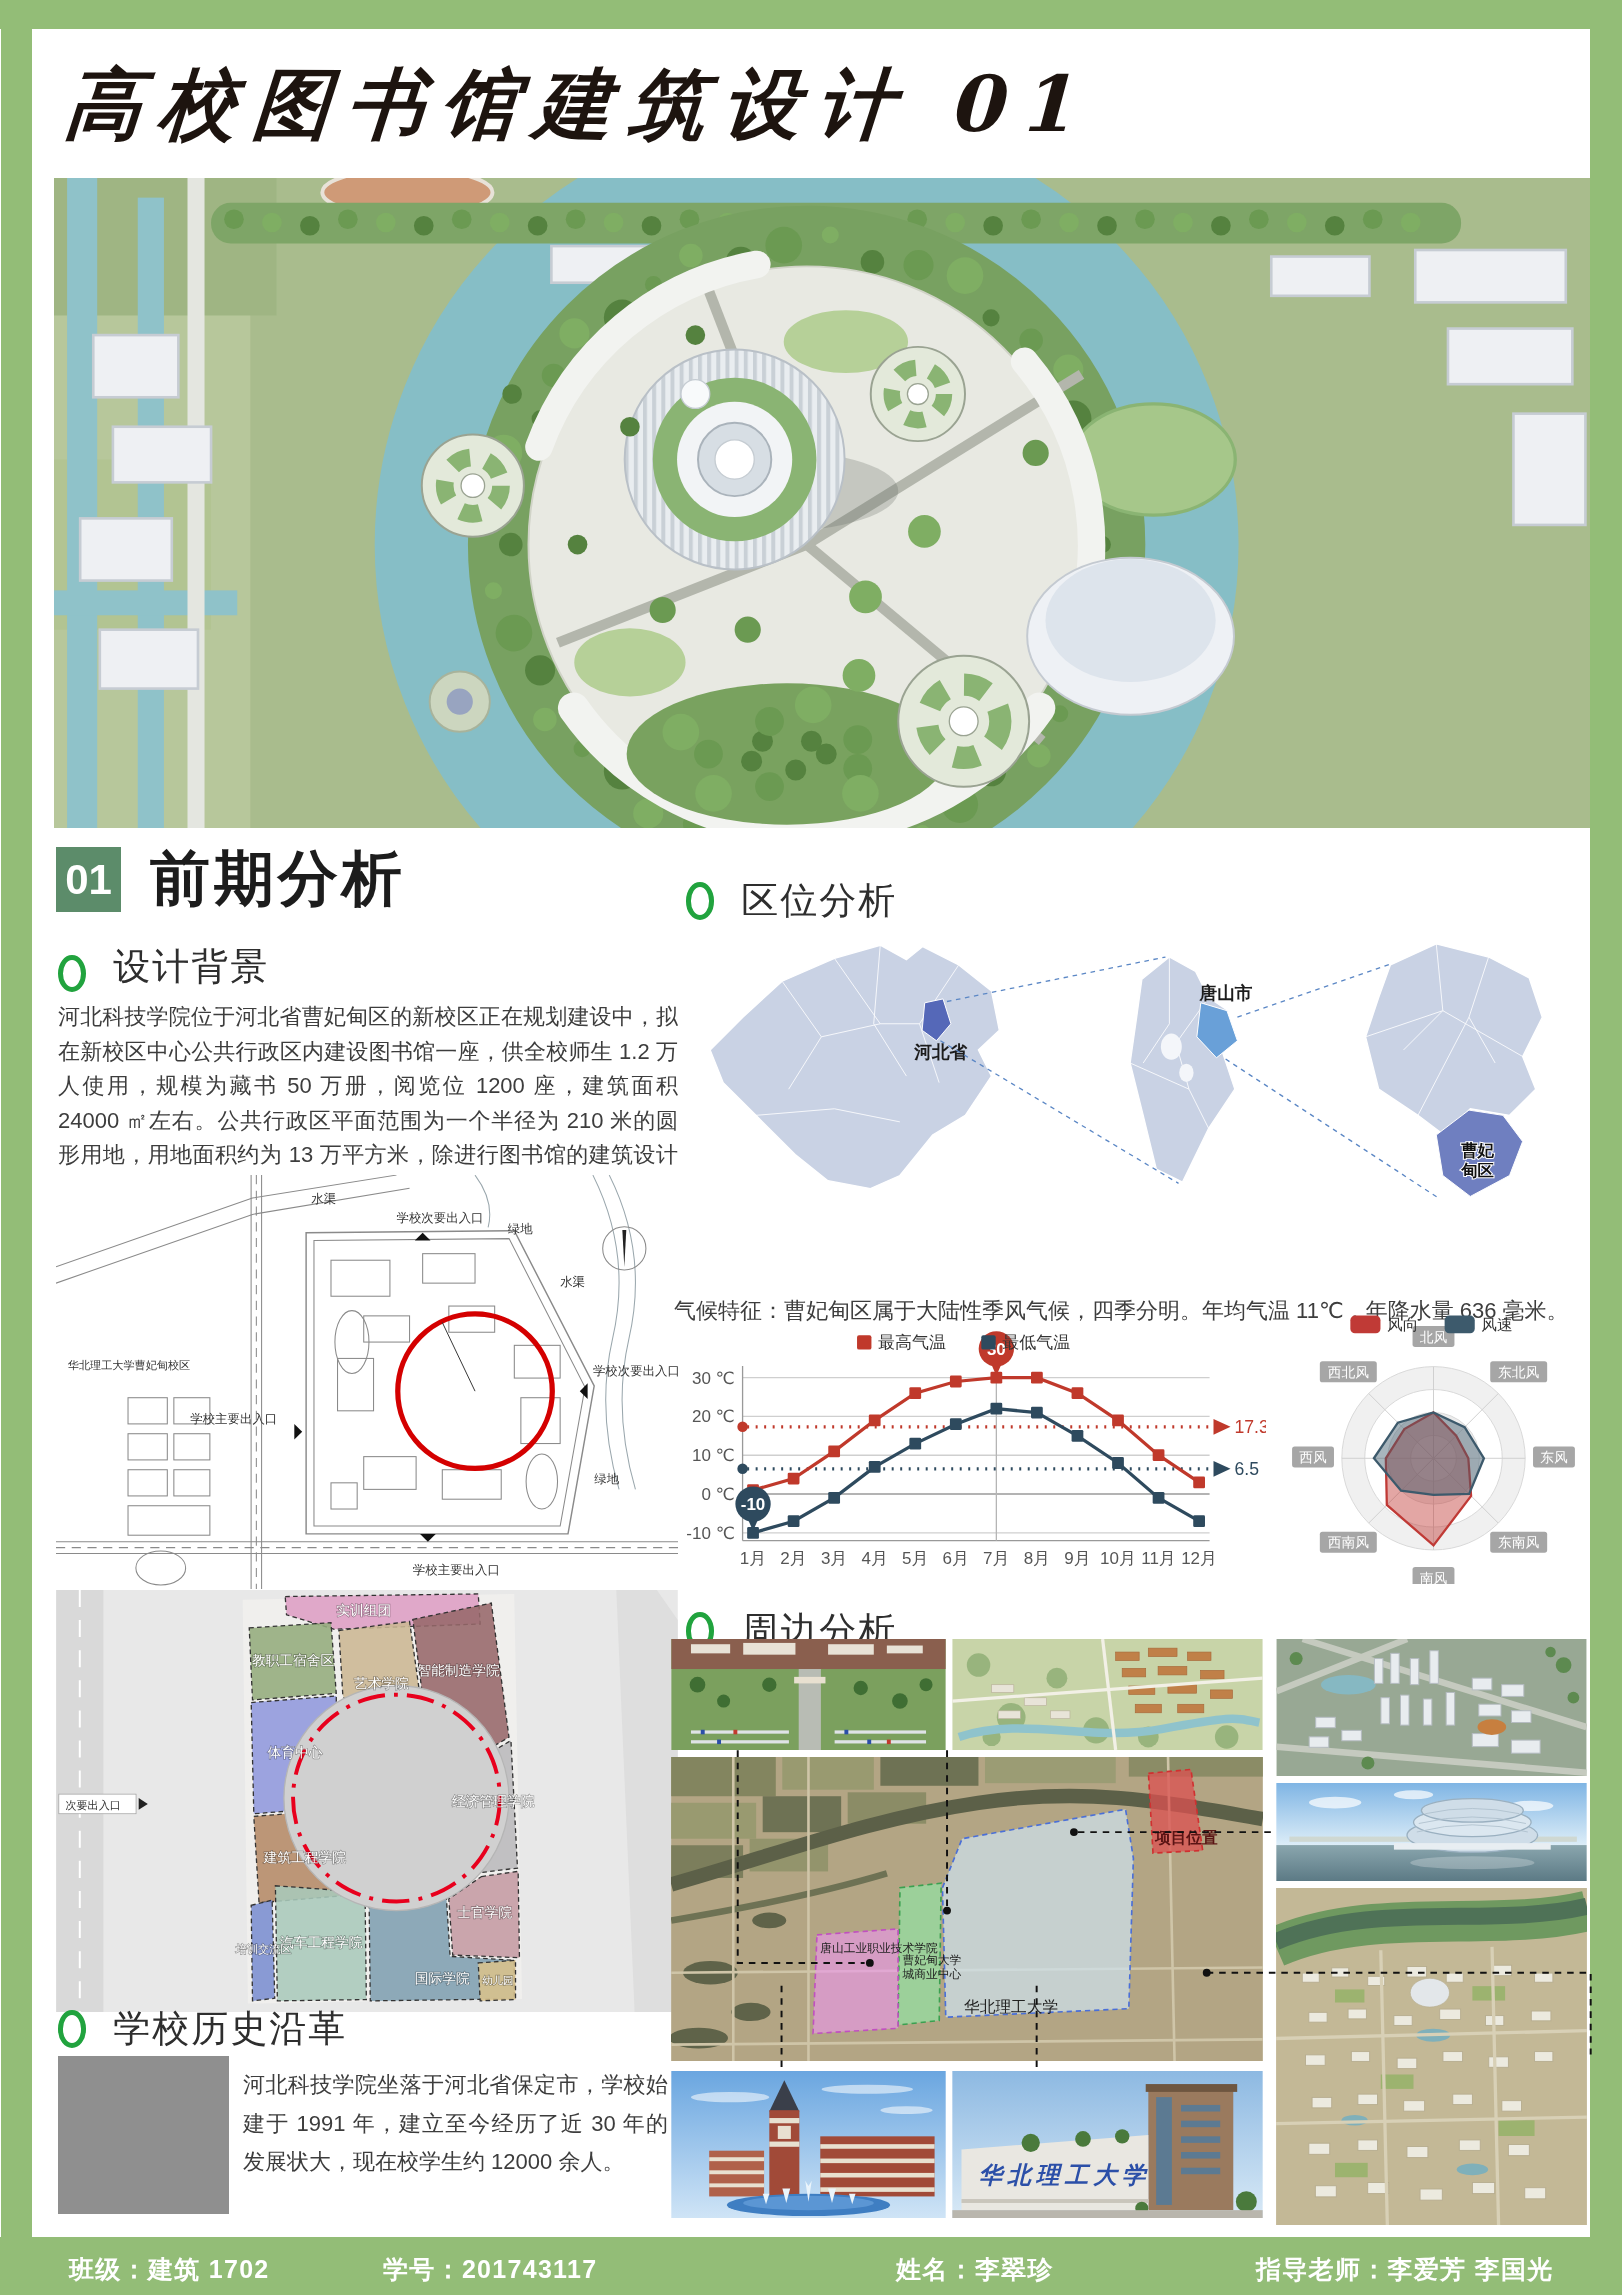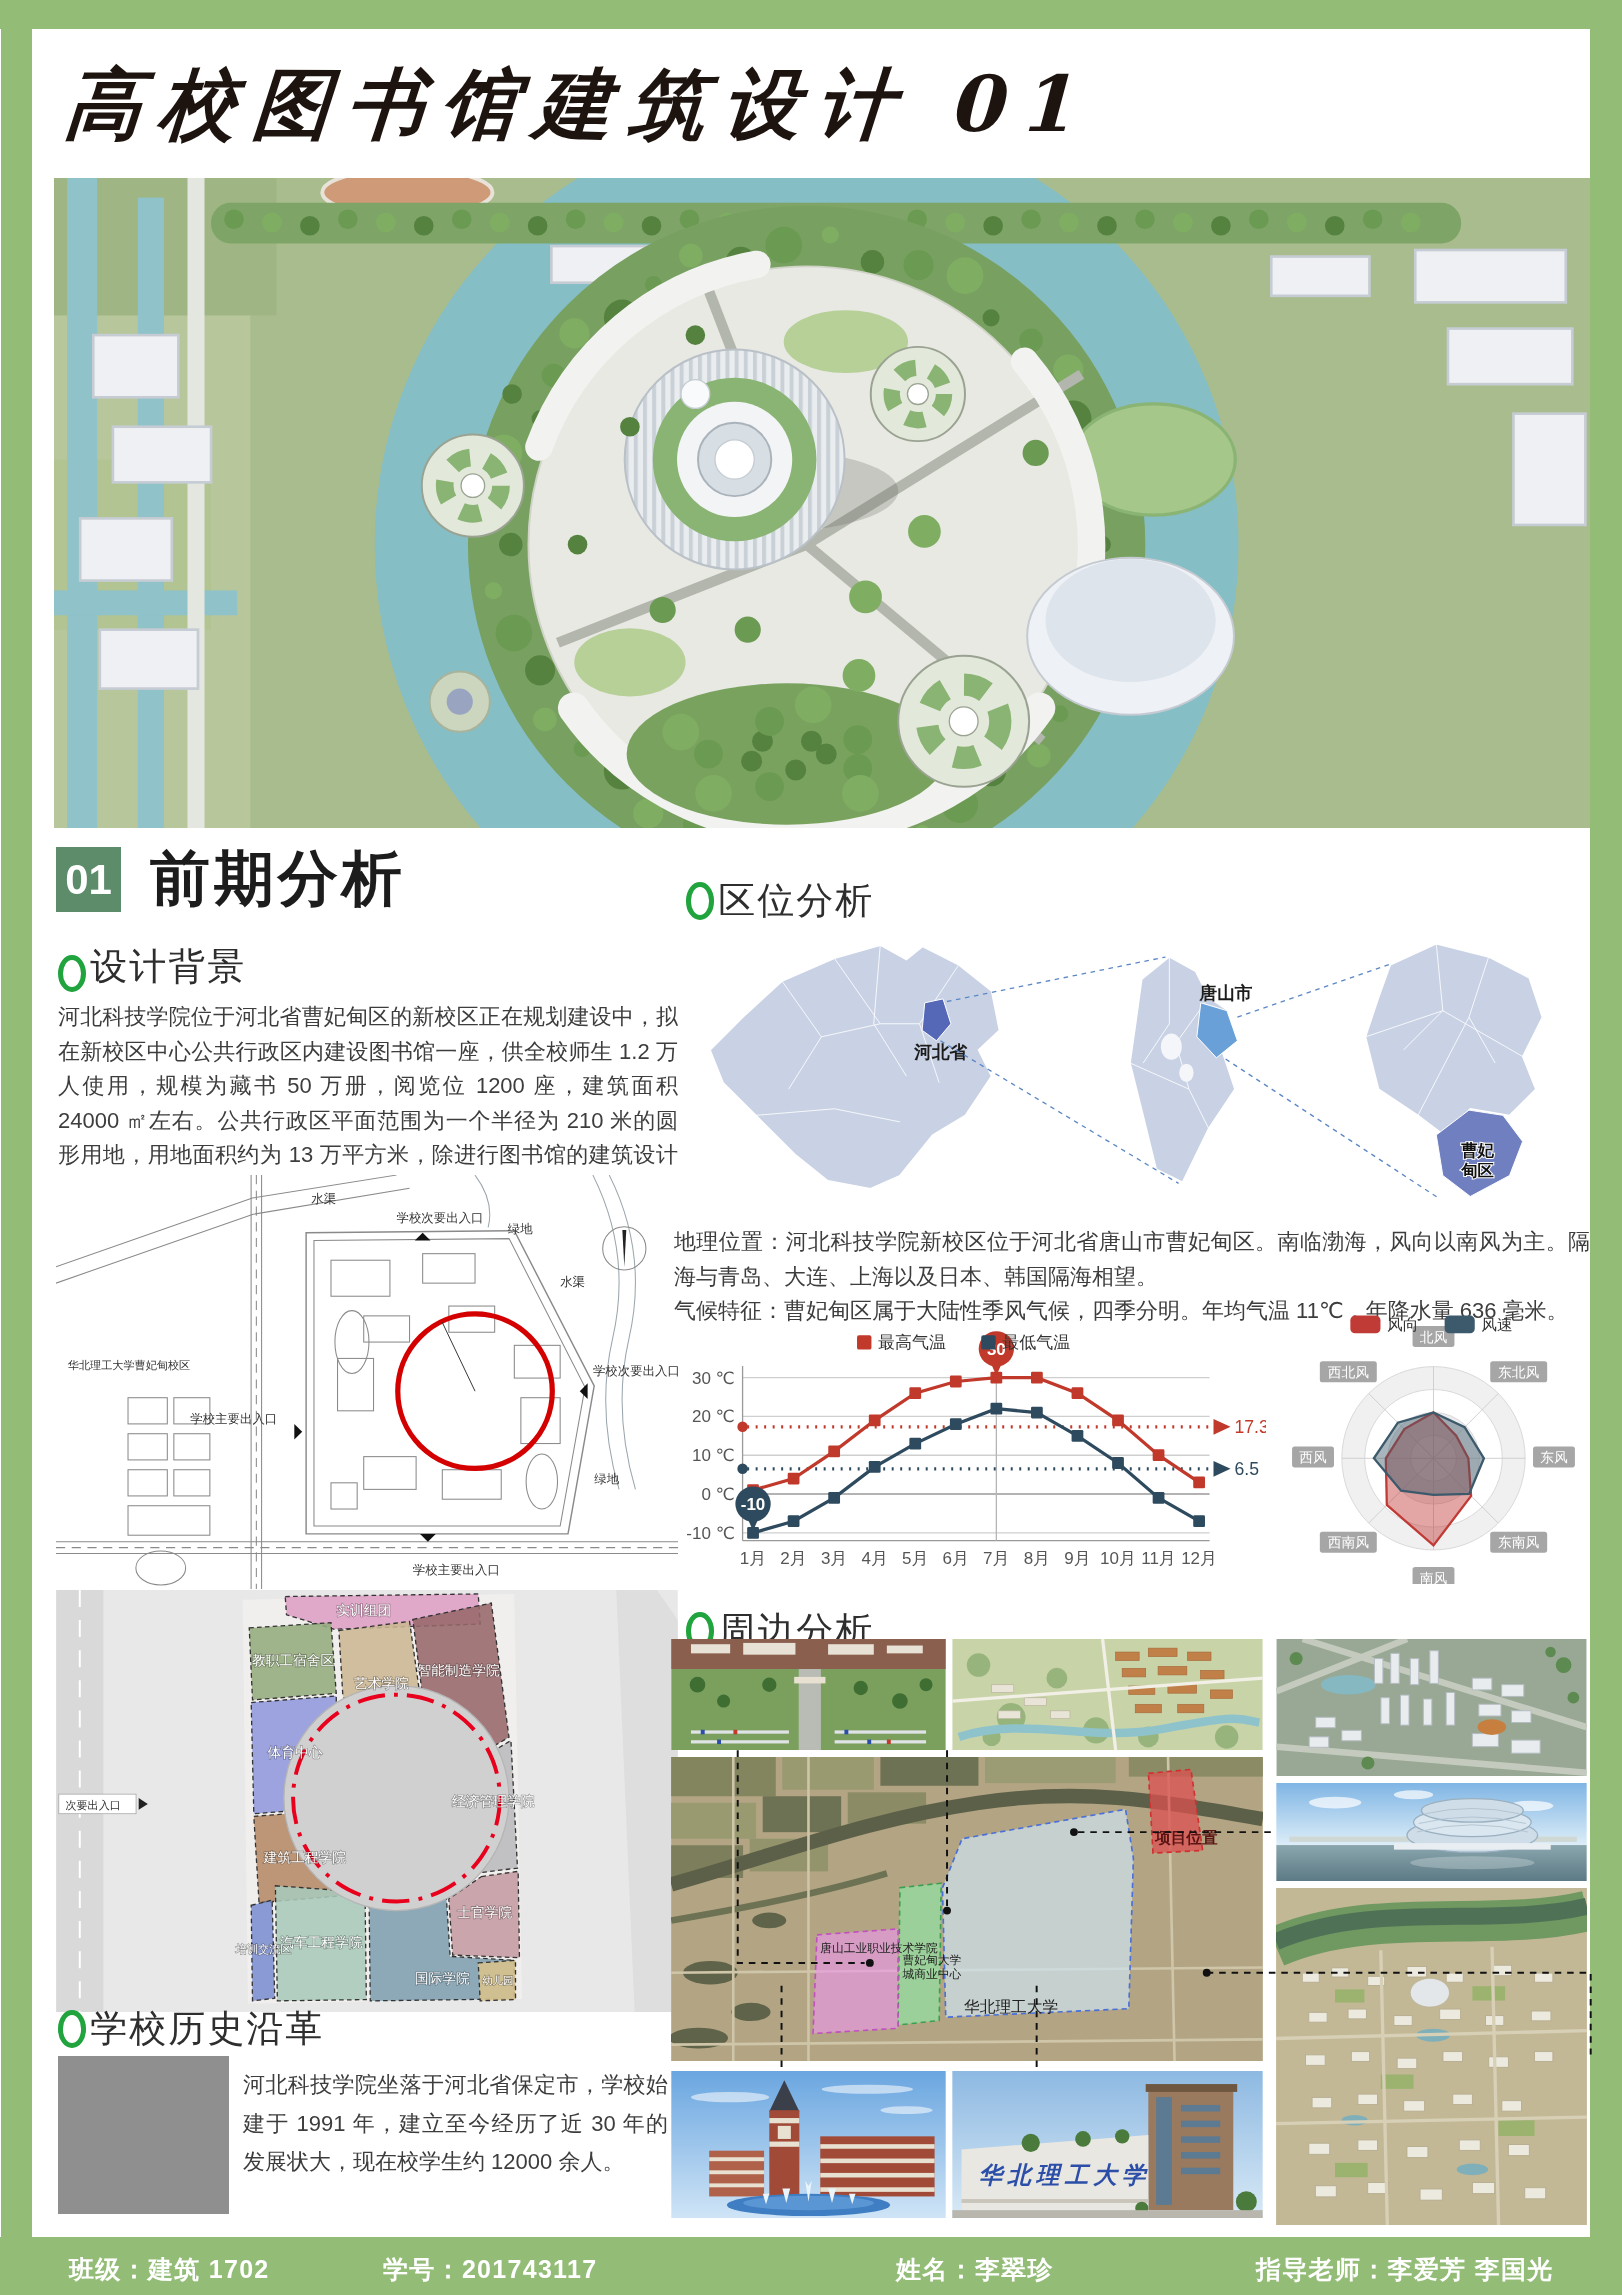--- a/index.html
+++ b/index.html
@@ -6,21 +6,21 @@
   .page{position:relative;width:1623px;height:2295px;background:#ffffff;overflow:hidden;
         font-family:"Liberation Sans","DejaVu Sans",sans-serif;color:#333;}
   .abs{position:absolute;}
   .frame{background:#93bd77;}
   .poster-title{font-family:"DejaVu Serif","Liberation Serif",serif;font-style:italic;font-weight:bold;
         font-size:77px;letter-spacing:17px;color:#1d140f;transform:skewX(-4deg);white-space:nowrap;}
   .sec-header{display:flex;align-items:center;gap:29px;}
   .sec-num{width:65px;height:65px;background:#5c8c6a;color:#fff;font-size:42px;font-weight:bold;
         display:flex;align-items:center;justify-content:center;}
   .sec-title{font-size:60px;font-weight:600;color:#1c1c1c;letter-spacing:3.9px;}
-  .subhead{display:flex;align-items:center;gap:4px;font-size:37px;color:#2e2e2e;letter-spacing:2px;}
+  .subhead{display:flex;align-items:center;gap:27px;font-size:37px;color:#2e2e2e;letter-spacing:2px;}
   .ring{width:18.3px;height:27.5px;border:5.9px solid #21a33e;border-radius:50%;flex:0 0 auto;}
   .bodytext{font-size:22px;line-height:1.57;color:#3d3d3d;text-align:justify;}
   .footerbar{background:#93bd77;}
   .footerbar span{position:absolute;top:15.7px;color:#fff;font-size:25px;font-weight:bold;letter-spacing:1.3px;}
   .graybox{background:#8f8f8f;}
   svg text{font-family:"Liberation Sans","DejaVu Sans",sans-serif;}
   .photo{overflow:hidden;}
   .photo svg{display:block;}
 </style>
 </head>
@@ -398,21 +398,20 @@
 
       <g stroke="#5b87c5" stroke-width="2" stroke-dasharray="7 7" fill="none">
         <line x1="402" y1="126" x2="736" y2="58"></line>
         <line x1="392" y1="186" x2="756" y2="404"></line>
         <line x1="846" y1="150" x2="1082" y2="68"></line>
         <line x1="828" y1="214" x2="1156" y2="428"></line>
       </g>
     </svg>
   </div>
 
-  <div class="abs bodytext" style="left:674px;top:1225px;width:916px;">地理位置：河北科技学院新校区位于河北省唐山市曹妃甸区。南临渤海，风向以南风为主。隔海与青岛、大连、上海以及日本、韩国隔海相望。</div>
   <div class="abs bodytext" style="left:674px;top:1294px;width:916px;">气候特征：曹妃甸区属于大陆性季风气候，四季分明。年均气温 11℃，年降水量 636 毫米。</div>
 
   <svg class="abs" id="temp-chart" style="left:677px;top:1330px;" width="589" height="242" viewBox="0 0 900 370">
       <line x1="100" y1="310.1333333333333" x2="814" y2="310.1333333333333" stroke="#cfcfcf" stroke-width="2"></line>
       <text x="88" y="319.1333333333333" text-anchor="end" font-size="26" fill="#555">-10 ℃</text>
       <line x1="100" y1="250.8" x2="814" y2="250.8" stroke="#9a9a9a" stroke-width="2.5"></line>
       <text x="88" y="259.8" text-anchor="end" font-size="26" fill="#555">0 ℃</text>
       <line x1="100" y1="191.46666666666667" x2="814" y2="191.46666666666667" stroke="#cfcfcf" stroke-width="2"></line>
       <text x="88" y="200.46666666666667" text-anchor="end" font-size="26" fill="#555">10 ℃</text>
       <line x1="100" y1="132.13333333333333" x2="814" y2="132.13333333333333" stroke="#cfcfcf" stroke-width="2"></line>

